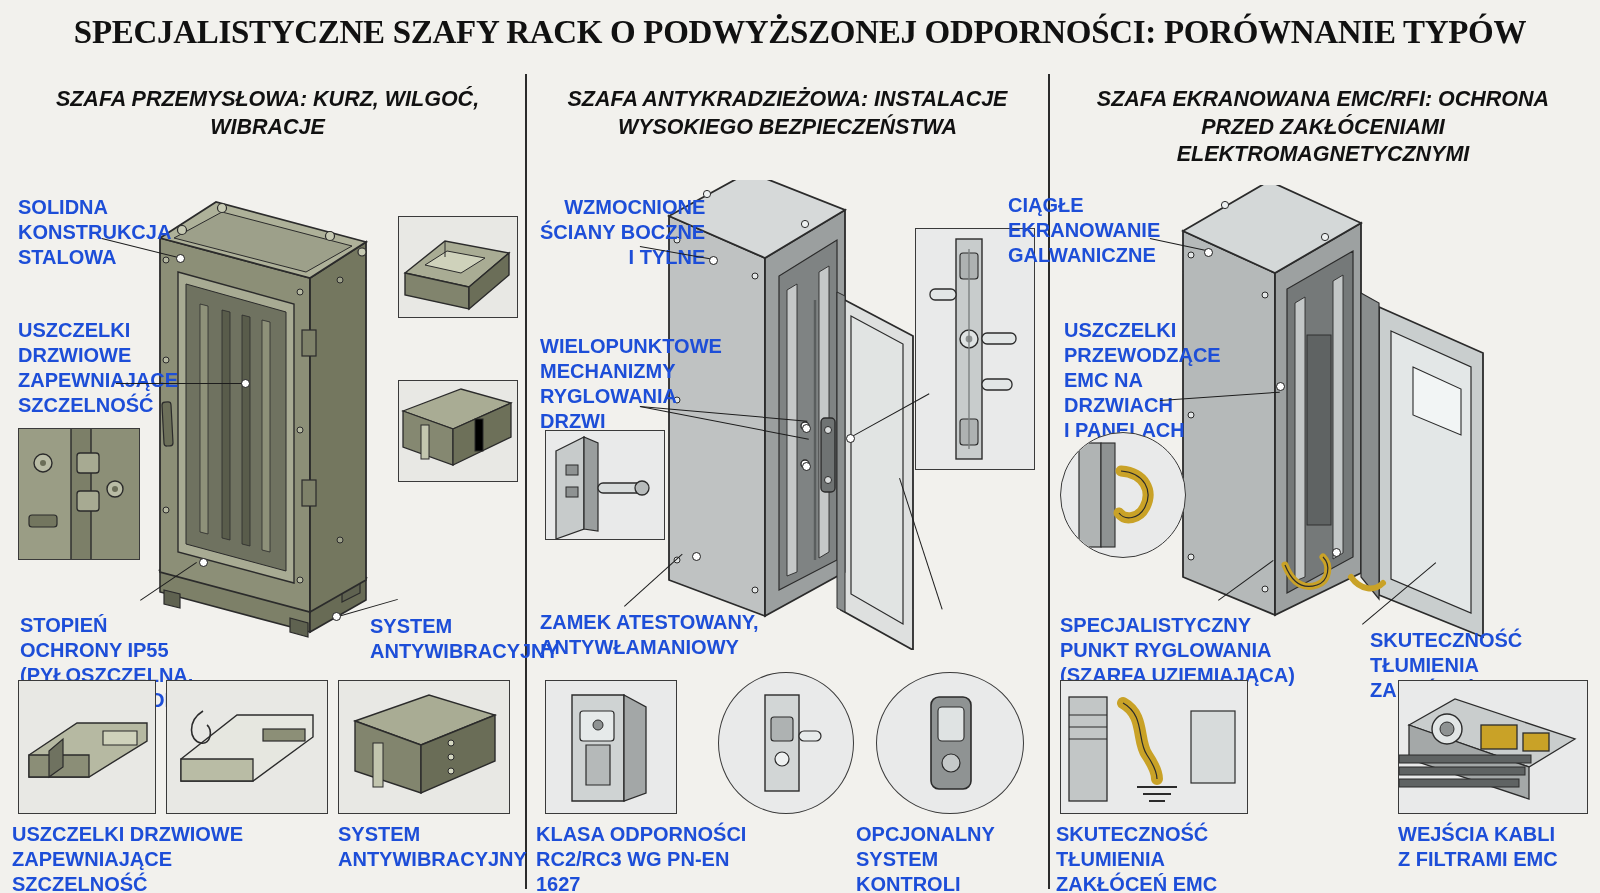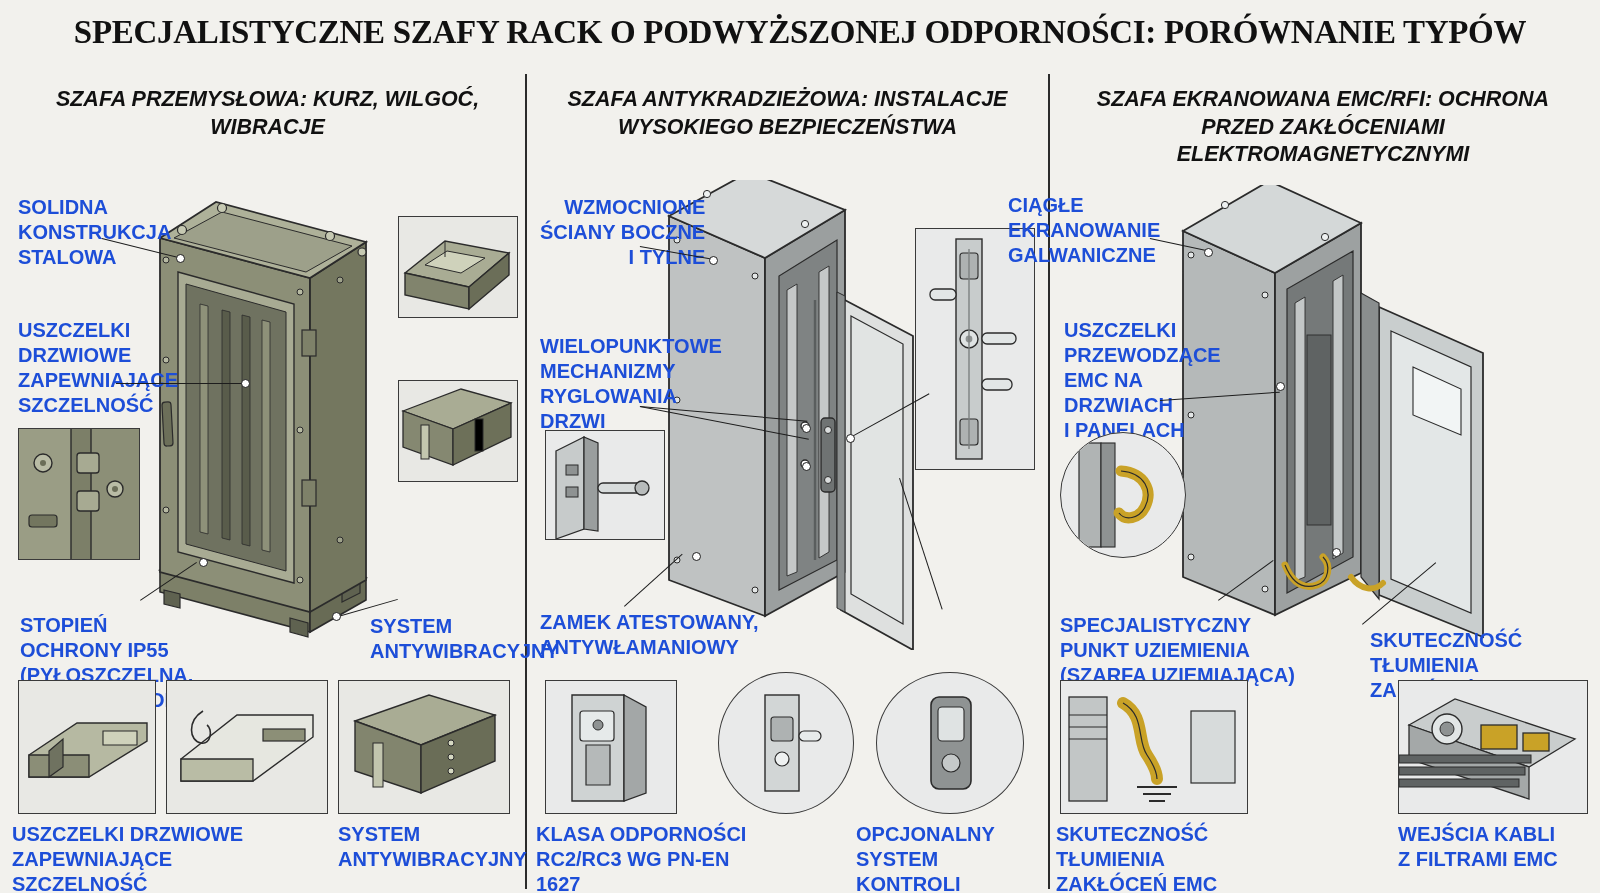--- a/index.html
+++ b/index.html
@@ -406,21 +406,21 @@
 
   <div class="label" style="left:1008px; top:193px;">CIĄGŁE
 EKRANOWANIE
 GALWANICZNE</div>
   <div class="label" style="left:1064px; top:318px;">USZCZELKI
 PRZEWODZĄCE
 EMC NA
 DRZWIACH
 I PANELACH</div>
   <div class="label" style="left:1060px; top:613px;">SPECJALISTYCZNY
-PUNKT UZIEMIENIA
+PUNKT RYGLOWANIA
 (SZARFA UZIEMIAJĄCA)</div>
   <div class="label center" style="left:1370px; top:628px; width:190px;">SKUTECZNOŚĆ TŁUMIENIA
 ZAKŁÓCEÍ EMC</div>
 
   <div class="leader" style="left:1150px; top:238px; width:60px; transform:rotate(12deg);"></div>
   <div class="dot" style="left:1204px; top:248px;"></div>
 
   <div class="leader" style="left:1160px; top:400px; width:120px; transform:rotate(-4deg);"></div>
   <div class="dot" style="left:1276px; top:382px;"></div>
 

